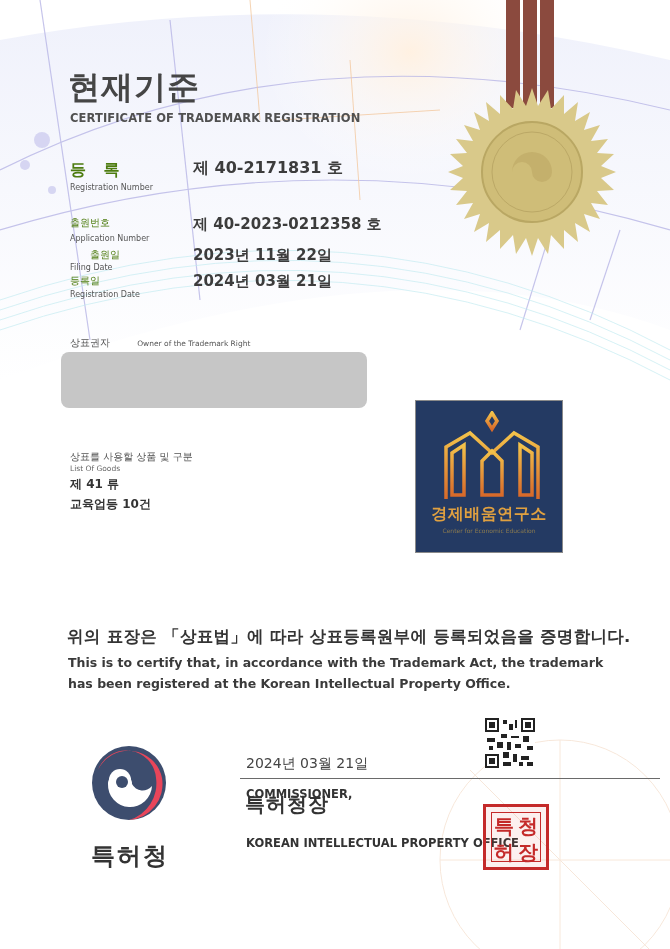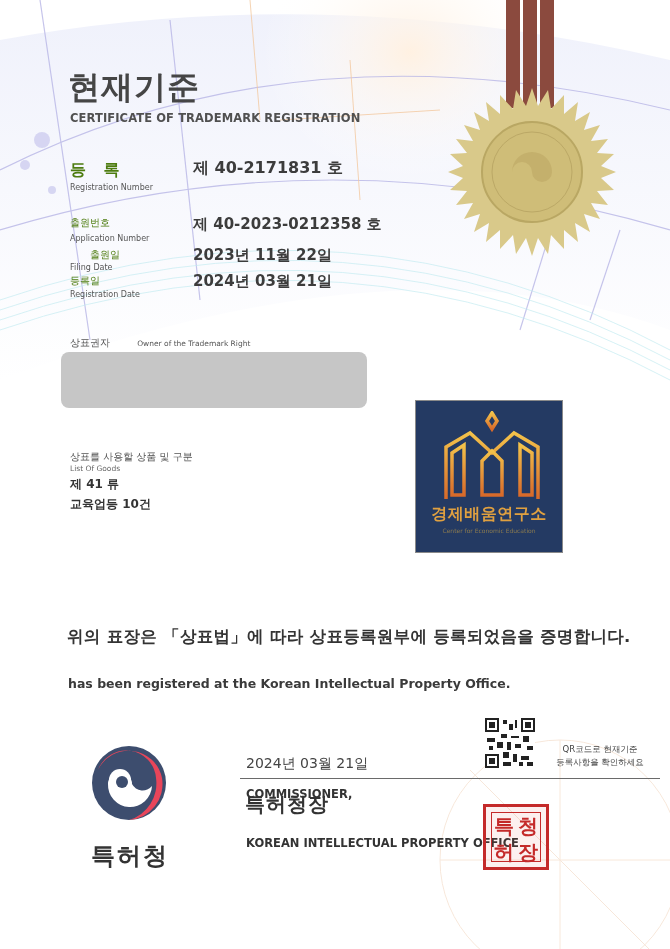--- a/index.html
+++ b/index.html
@@ -162,20 +162,21 @@
         <path d="M10 84 L10 42 L22 34 L22 84 Z"></path>
         <path d="M78 84 L78 34 L90 42 L90 84 Z"></path>
         <path d="M40 84 L40 50 L50 40 L60 50 L60 84 Z"></path>
       </g>
     </svg>
     <div class="logo-text">경제배움연구소</div>
     <div class="logo-sub">Center for Economic Education</div>
   </div>
 
   <div class="abs cert-ko">위의 표장은 「상표법」에 따라 상표등록원부에 등록되었음을 증명합니다.</div>
+  <div class="abs cert-en1">This is to certify that, in accordance with the Trademark Act, the trademark</div>
   <div class="abs cert-en2">has been registered at the Korean Intellectual Property Office.</div>
 
   <svg class="abs" style="left:90px;top:744px;" width="78" height="78" viewBox="0 0 78 78">
     <circle cx="39" cy="39" r="37" fill="#3d4d6e"></circle>
     <path d="M8 26 A34 34 0 0 1 72 34 A36 36 0 0 1 39 76 A38 38 0 0 0 66 34 A30 30 0 0 0 8 26 Z" fill="#e8455a"></path>
     <path d="M18 40 A12 12 0 0 1 42 40 A12 12 0 0 0 62 42 A22 22 0 0 1 18 40 Z" fill="#ffffff"></path>
     <circle cx="30" cy="36" r="11" fill="#ffffff"></circle>
     <circle cx="32" cy="38" r="6" fill="#3d4d6e"></circle>
   </svg>
   <div class="abs kipo-ko">특허청</div>
@@ -205,24 +206,20 @@
         <rect x="21" y="14" width="3" height="2"></rect>
         <rect x="2" y="14" width="2" height="2"></rect>
       <rect x="9" y="17" width="3" height="3"></rect>
         <rect x="14" y="18" width="2" height="4"></rect>
         <rect x="18" y="19" width="4" height="2"></rect>
       <rect x="9" y="22" width="4" height="2"></rect>
         <rect x="17" y="22" width="2" height="2"></rect>
         <rect x="21" y="22" width="3" height="2"></rect>
     </g>
   </svg>
-  <div class="abs qr-text">
-    <div>QR코드로 현재기준</div>
-    <div>등록사항을 확인하세요</div>
-  </div>
 
   <div class="abs issue-date">2024년 03월 21일</div>
   <div class="abs sig-line"></div>
   <div class="abs sig-ko">특허청장</div>
   <div class="abs sig-en1">COMMISSIONER,</div>
   <div class="abs sig-en2">KOREAN INTELLECTUAL PROPERTY OFFICE</div>
 
   <div class="abs seal">
     <div class="seal-inner">
       <span>특</span>

